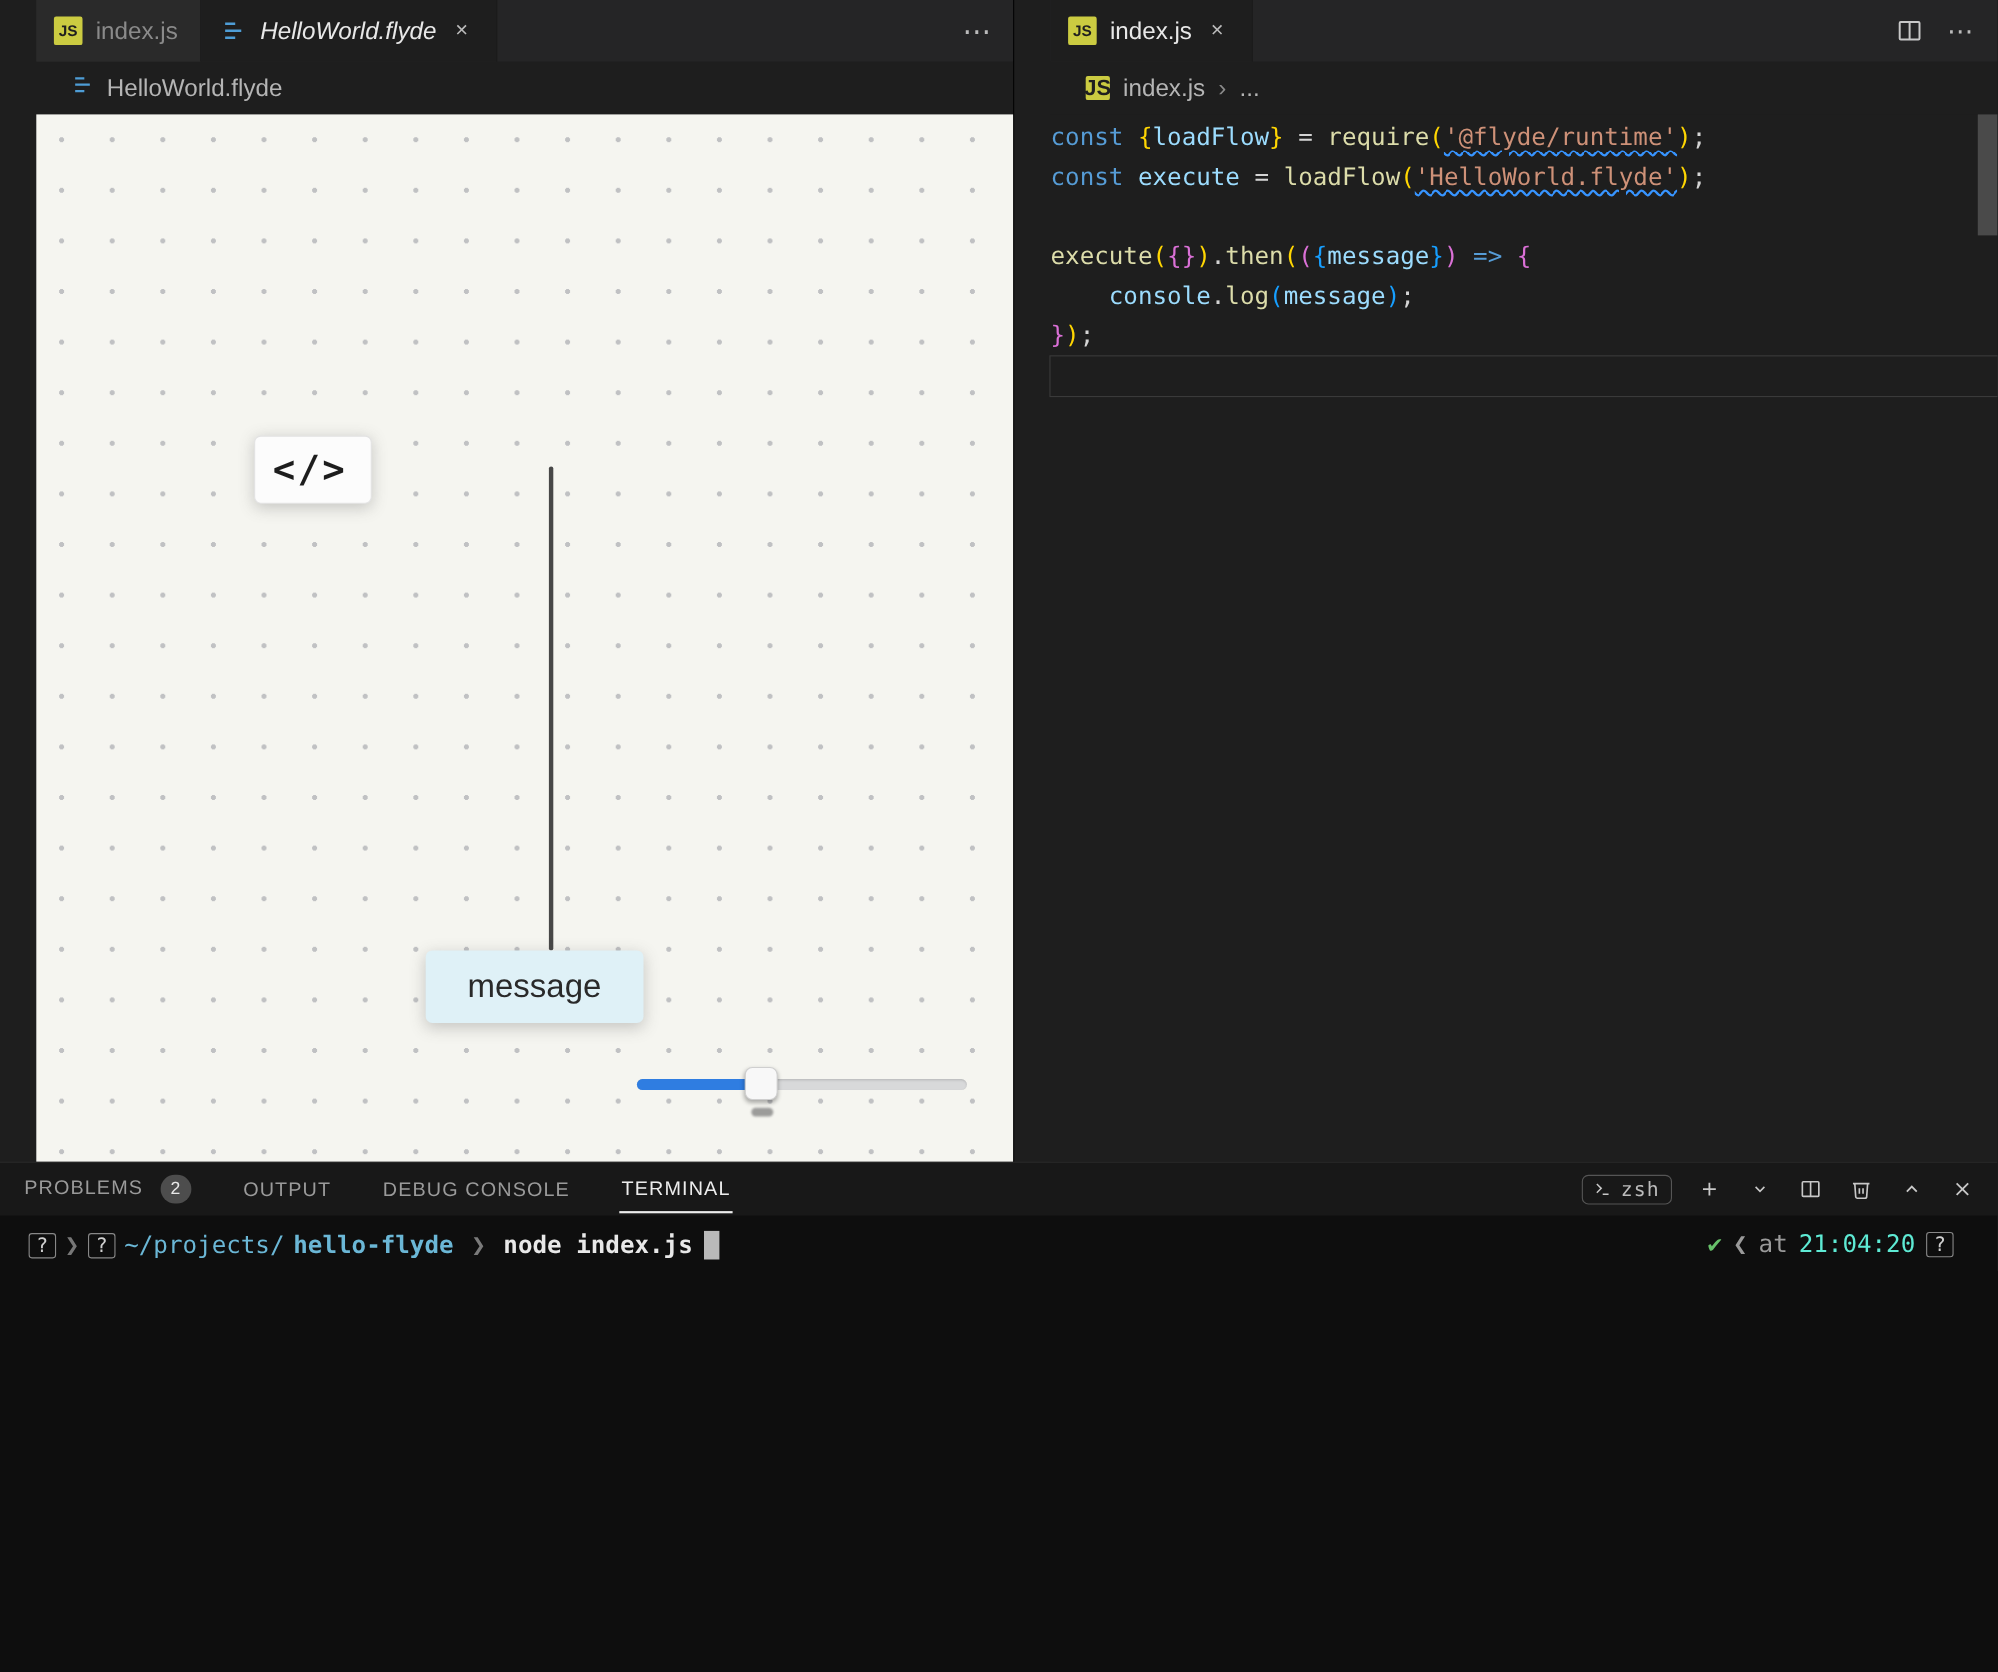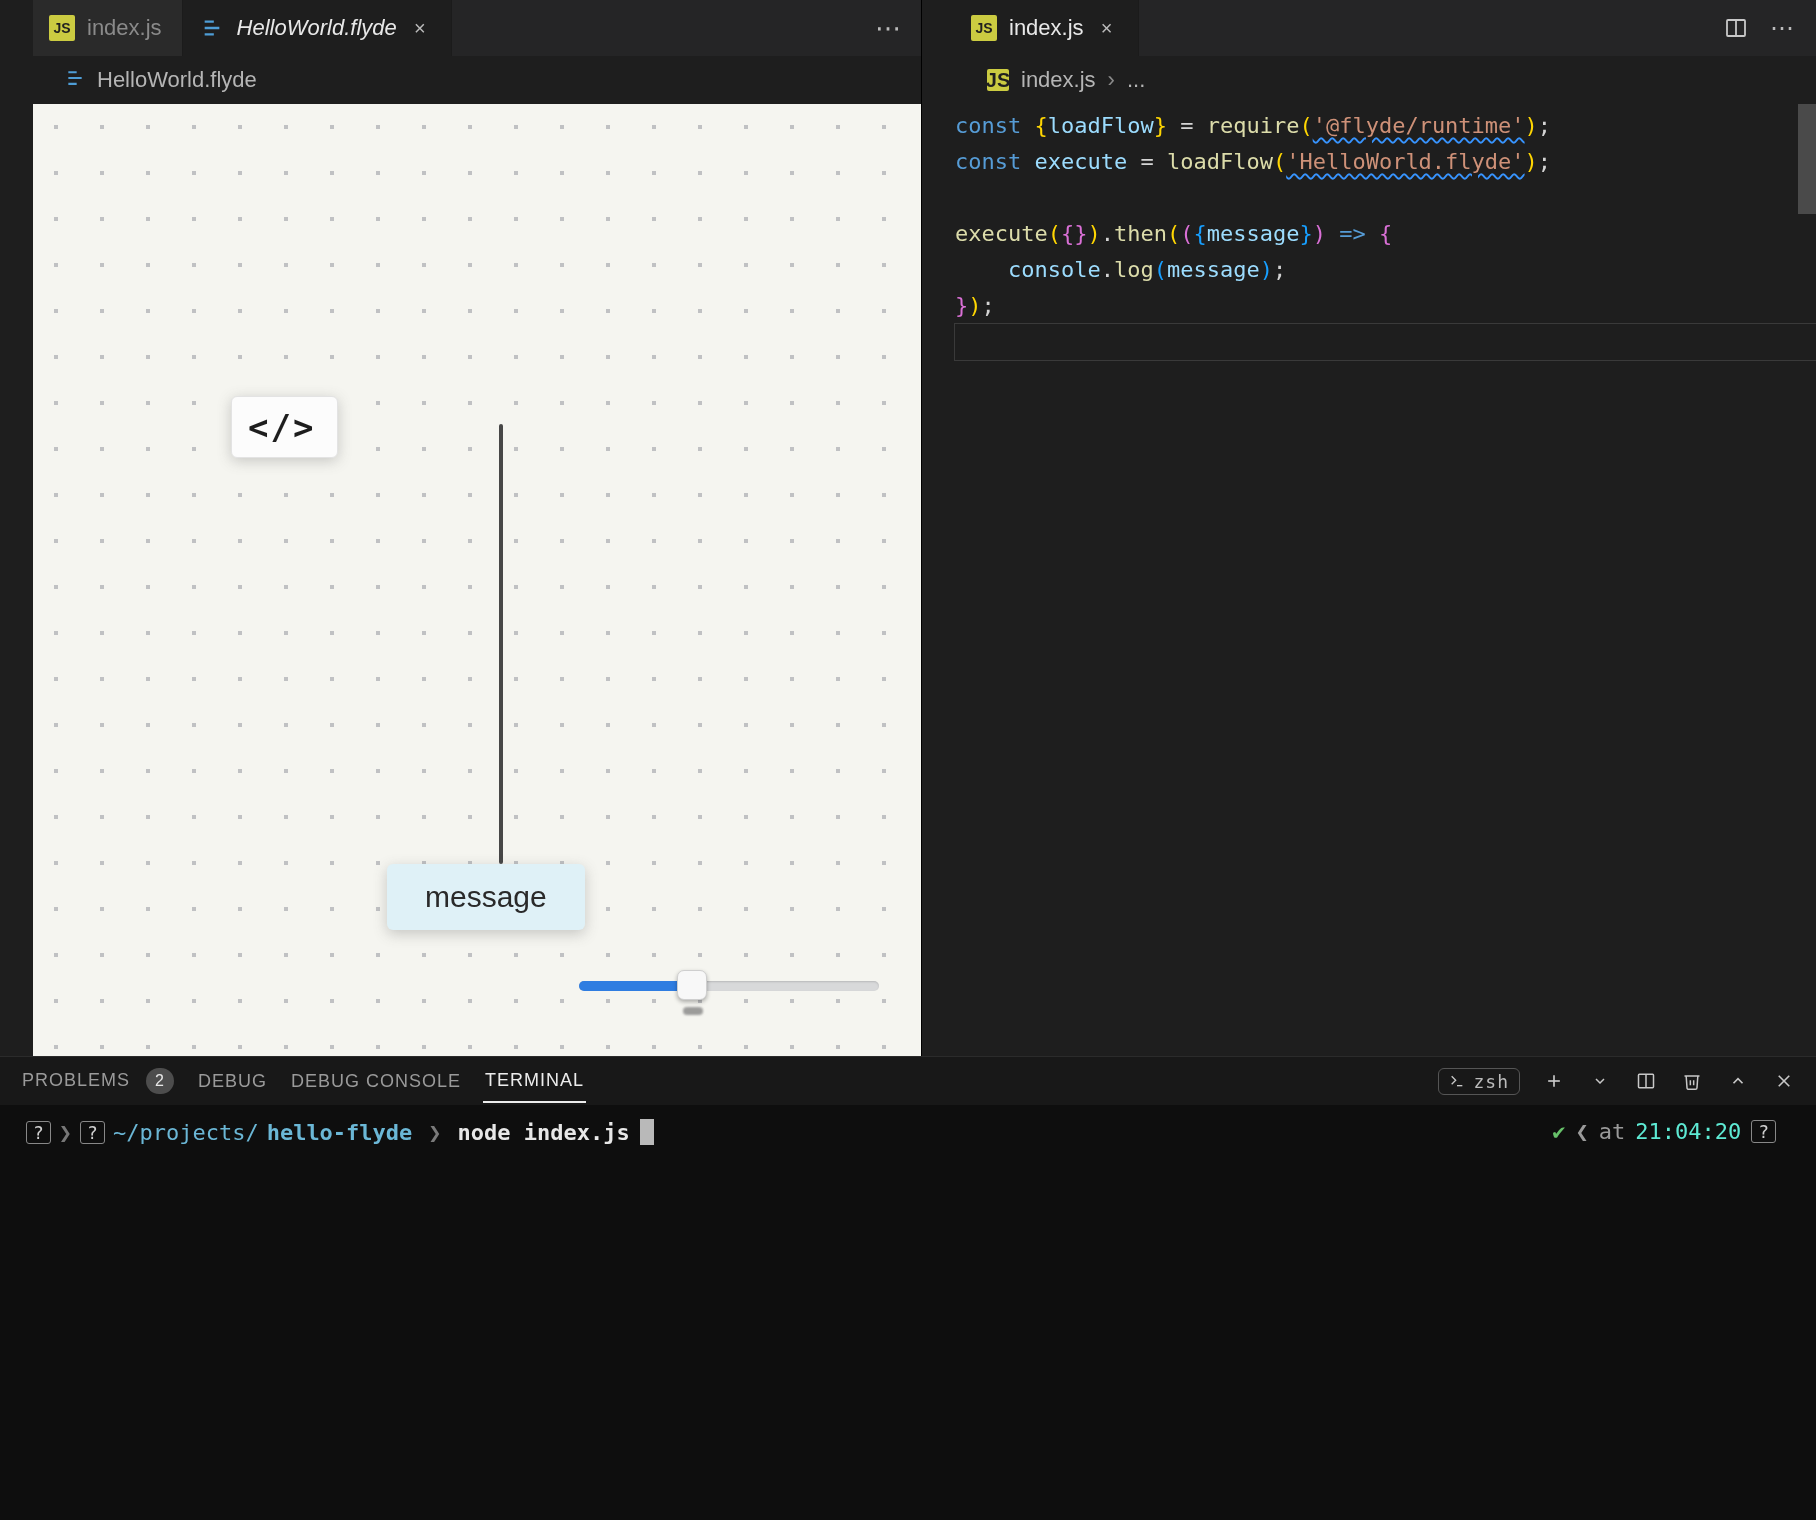--- a/index.html
+++ b/index.html
@@ -178,21 +178,21 @@
     background:#4a4a4a;
   }
 
   
   .panel {
     flex:1; display:flex; flex-direction:column; background:#181818;
     border-top:1px solid #2b2b2b;
   }
   .panel-tabs {
     display:flex; align-items:center; height:48px;
-    padding:0 20px; gap:20px; color:#9a9a9a; font-size:18px;
+    padding:0 20px; gap:43px; color:#9a9a9a; font-size:18px;
     letter-spacing:1px;
   }
   .panel-tab { padding:10px 2px; }
   .panel-tab.active { color:#ececec; border-bottom:2px solid #ececec; }
   .badge {
     display:inline-flex; align-items:center; justify-content:center;
     min-width:28px; height:26px; padding:0 8px; margin-left:10px;
     background:var(--badge-bg); color:#e8e8e8; border-radius:14px;
     font-size:16px;
   }
@@ -326,21 +326,21 @@
       </div>
     </div>
   </div>
 
   <div class="panel">
     <div class="panel-tabs">
       <div class="panel-tab">
         <span>PROBLEMS</span>
         <span class="badge">2</span>
       </div>
-      <div class="panel-tab">DEBUG</div>
+      <div class="panel-tab">OUTPUT</div>
       <div class="panel-tab">DEBUG CONSOLE</div>
       <div class="panel-tab active">TERMINAL</div>
       <div class="spacer"></div>
       <div class="panel-actions">
         <span class="pill">
           <svg width="16" height="16" viewBox="0 0 24 24" fill="none" stroke="#c8c8c8" stroke-width="2">
               <polyline points="4 17 10 11 4 5"></polyline>
               <line x1="12" y1="19" x2="20" y2="19"></line>
             </svg>
           <span>zsh</span>

